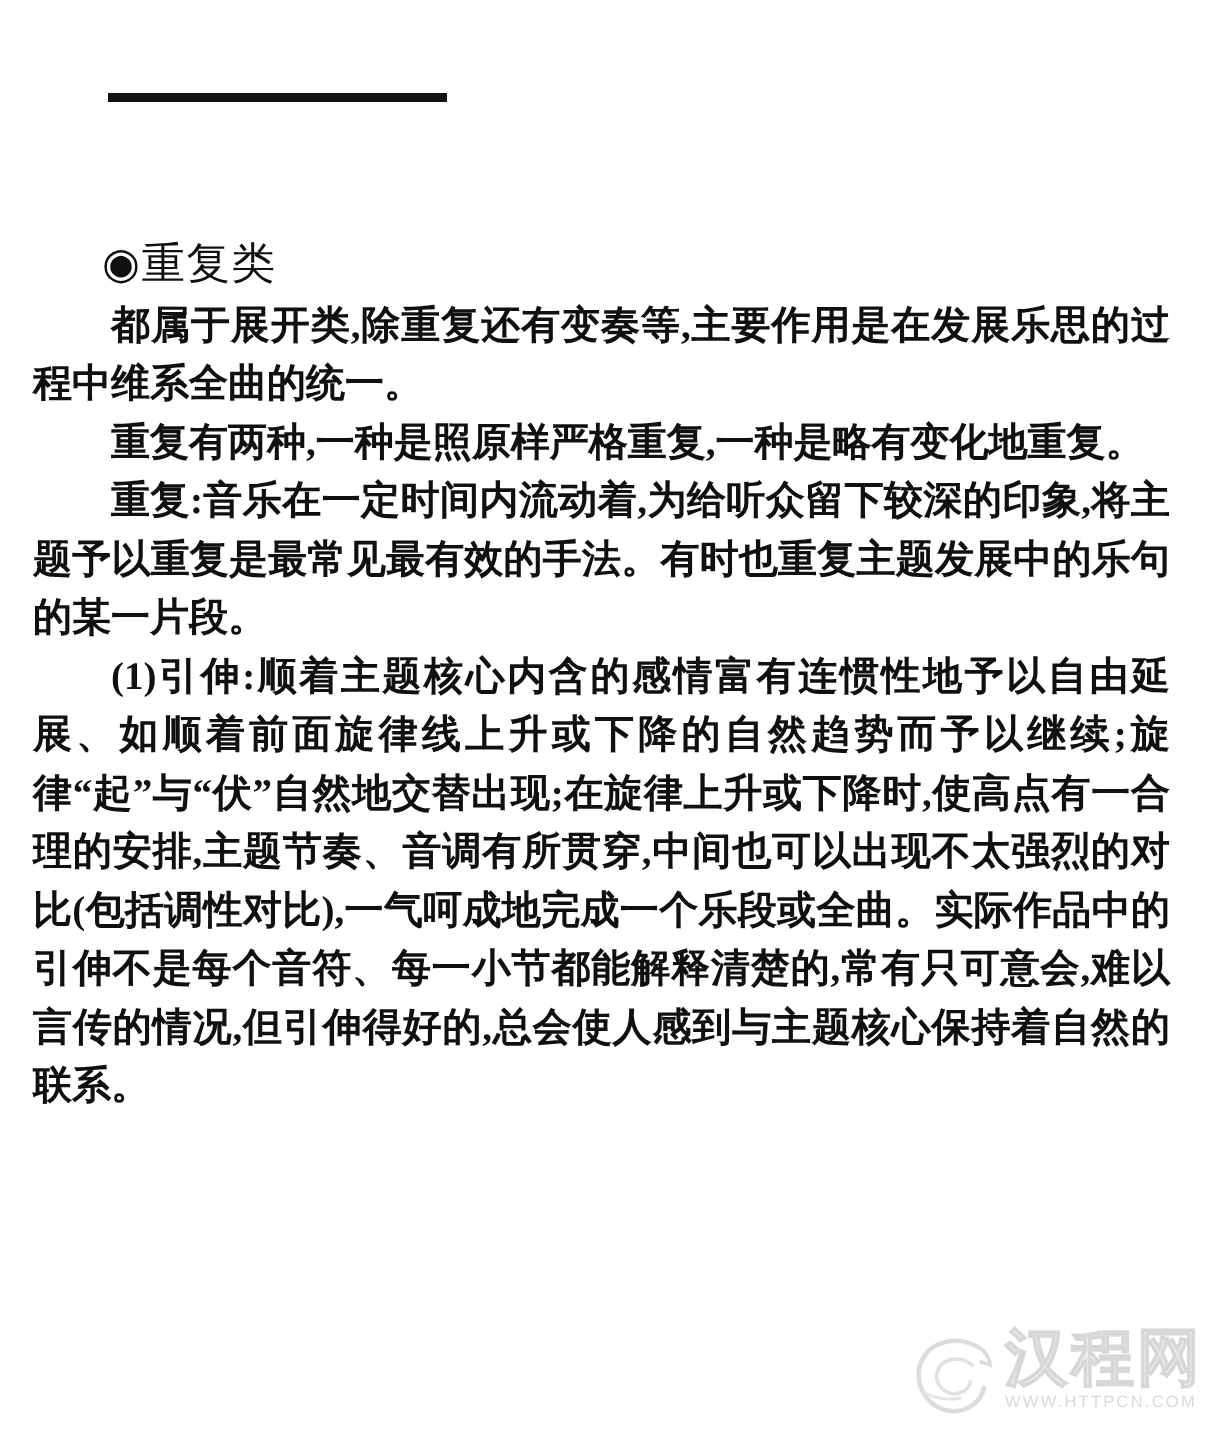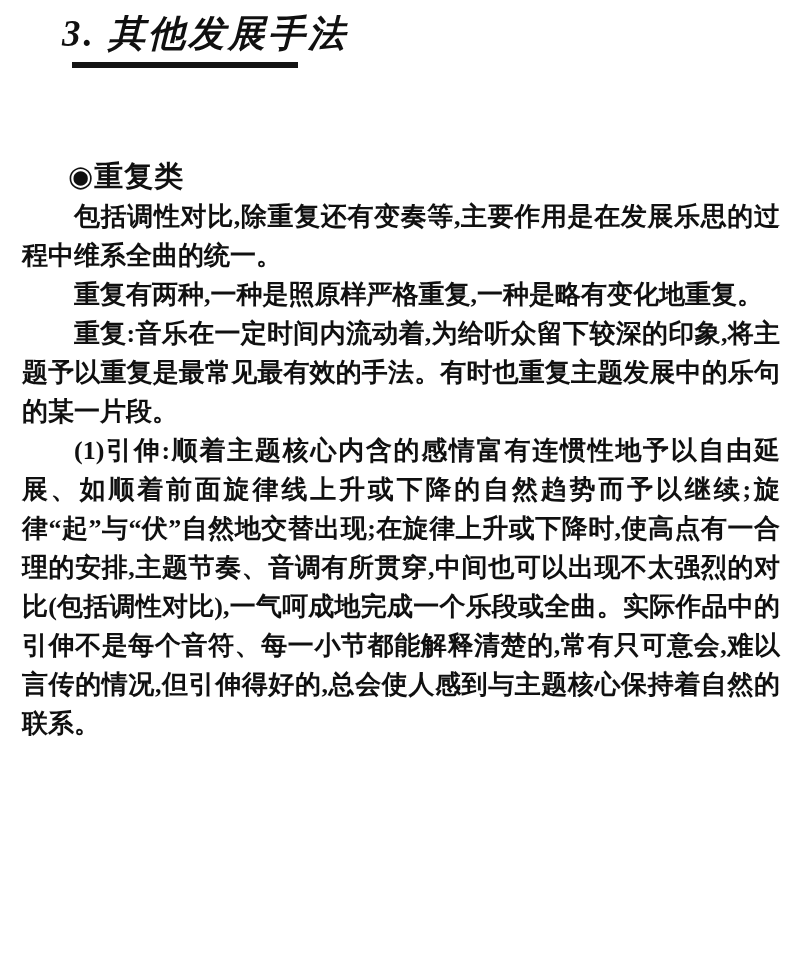--- a/index.html
+++ b/index.html
@@ -39,21 +39,21 @@
   
   .content {
     position: absolute;
     left: 22px;
     top: 155px;
     width: 758px;
   }
   .heading {
     font-size: 29px;
     line-height: 42px;
-    font-weight: 700;
+    font-weight: 400;
     letter-spacing: 1px;
     padding-left: 46px;
     white-space: nowrap;
   }
   .para {
     font-size: 26px;
     line-height: 39px;
     font-weight: 600;
     text-align: justify;
     text-justify: inter-ideograph;
@@ -99,26 +99,39 @@
     color: #d9d9d9;
     font-family: "Liberation Sans", "DejaVu Sans", sans-serif;
     white-space: nowrap;
   }
 </style>
 </head>
 <body>
 
 <div class="page">
 
-  <div class="doc-title">3. 其他发展手法</div>
 
   <div class="title-underline"></div>
 
   <div class="content" id="content">
       <div class="heading">◉重复类</div>
-      <div class="para">包括调性对比,除重复还有变奏等,主要作用是在发展乐思的过程中维系全曲的统一。</div>
+      <div class="para">都属于展开类,除重复还有变奏等,主要作用是在发展乐思的过程中维系全曲的统一。</div>
       <div class="para">重复有两种,一种是照原样严格重复,一种是略有变化地重复。</div>
       <div class="para">重复:音乐在一定时间内流动着,为给听众留下较深的印象,将主题予以重复是最常见最有效的手法。有时也重复主题发展中的乐句的某一片段。</div>
       <div class="para">(1)引伸:顺着主题核心内含的感情富有连惯性地予以自由延展、如顺着前面旋律线上升或下降的自然趋势而予以继续;旋律“起”与“伏”自然地交替出现;在旋律上升或下降时,使高点有一合理的安排,主题节奏、音调有所贯穿,中间也可以出现不太强烈的对比(包括调性对比),一气呵成地完成一个乐段或全曲。实际作品中的引伸不是每个音符、每一小节都能解释清楚的,常有只可意会,难以言传的情况,但引伸得好的,总会使人感到与主题核心保持着自然的联系。</div>
     </div>
 
+  <div class="watermark">
+    <span class="wm-logo">
+      <svg width="58" height="62" viewBox="0 0 58 62" fill="none" xmlns="http://www.w3.org/2000/svg">
+        <path d="M44 10 C30 2 12 6 6 20 C1 33 8 48 22 52 C34 55 46 48 48 37" stroke="#dcdcdc" stroke-width="3" fill="none" stroke-linecap="round"></path>
+        <path d="M40 22 C33 16 22 17 18 24 C14 31 18 39 26 41 C32 42 38 39 39 33" stroke="#e2e2e2" stroke-width="2.5" fill="none" stroke-linecap="round"></path>
+        <path d="M44 10 C48 12 52 17 52 22 L46 20" stroke="#dcdcdc" stroke-width="2.5" fill="none" stroke-linecap="round"></path>
+        <path d="M8 40 C14 44 24 46 32 44" stroke="#e6e6e6" stroke-width="2" fill="none" stroke-linecap="round"></path>
+      </svg>
+    </span>
+    <span class="wm-text">
+      <span class="wm-name">汉程网</span>
+      <span class="wm-url">WWW.HTTPCN.COM</span>
+    </span>
+  </div>
 
 </div>
 
 </body></html>

